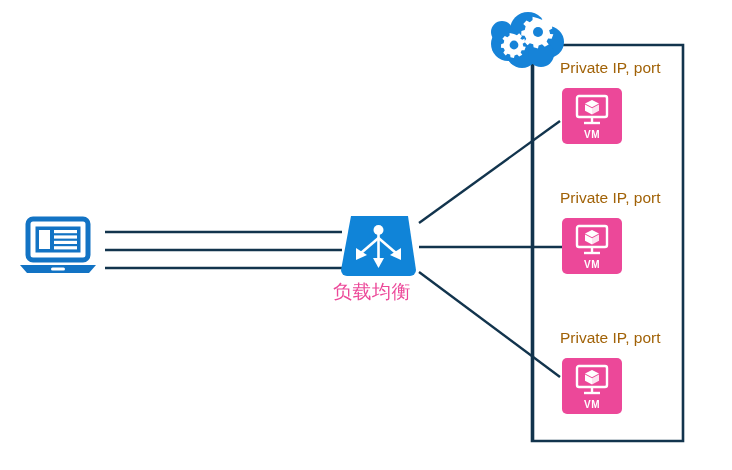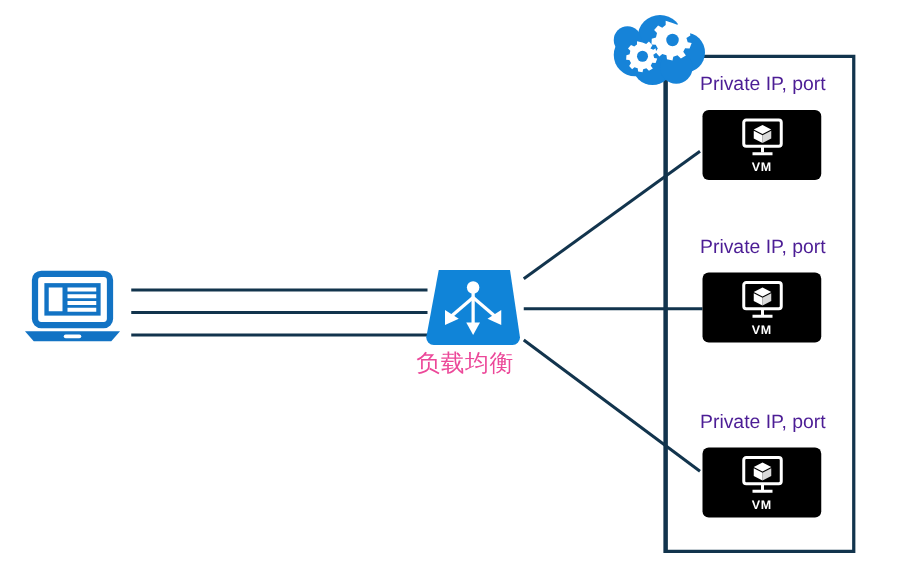--- a/index.html
+++ b/index.html
@@ -21,38 +21,38 @@
   }
   .layer {
     position: absolute;
     left: 0;
     top: 0;
     width: 732px;
     height: 470px;
   }
   .label {
     position: absolute;
-    color: #4c1d95;
+    color: #a16207;
     font-size: 15.5px;
     white-space: nowrap;
     line-height: 1;
   }
   .lb-label {
     position: absolute;
     color: #ec4899;
     font-size: 19px;
     white-space: nowrap;
     line-height: 1;
     letter-spacing: 0.5px;
   }
   .vmbox {
     position: absolute;
-    width: 95px;
+    width: 60px;
     height: 56px;
-    background: #000000;
+    background: #ec4899;
     border-radius: 5px;
   }
   .vmtext {
     position: absolute;
     left: 0;
     right: 0;
     bottom: 4px;
     text-align: center;
     color: #ffffff;
     font-size: 10px;

